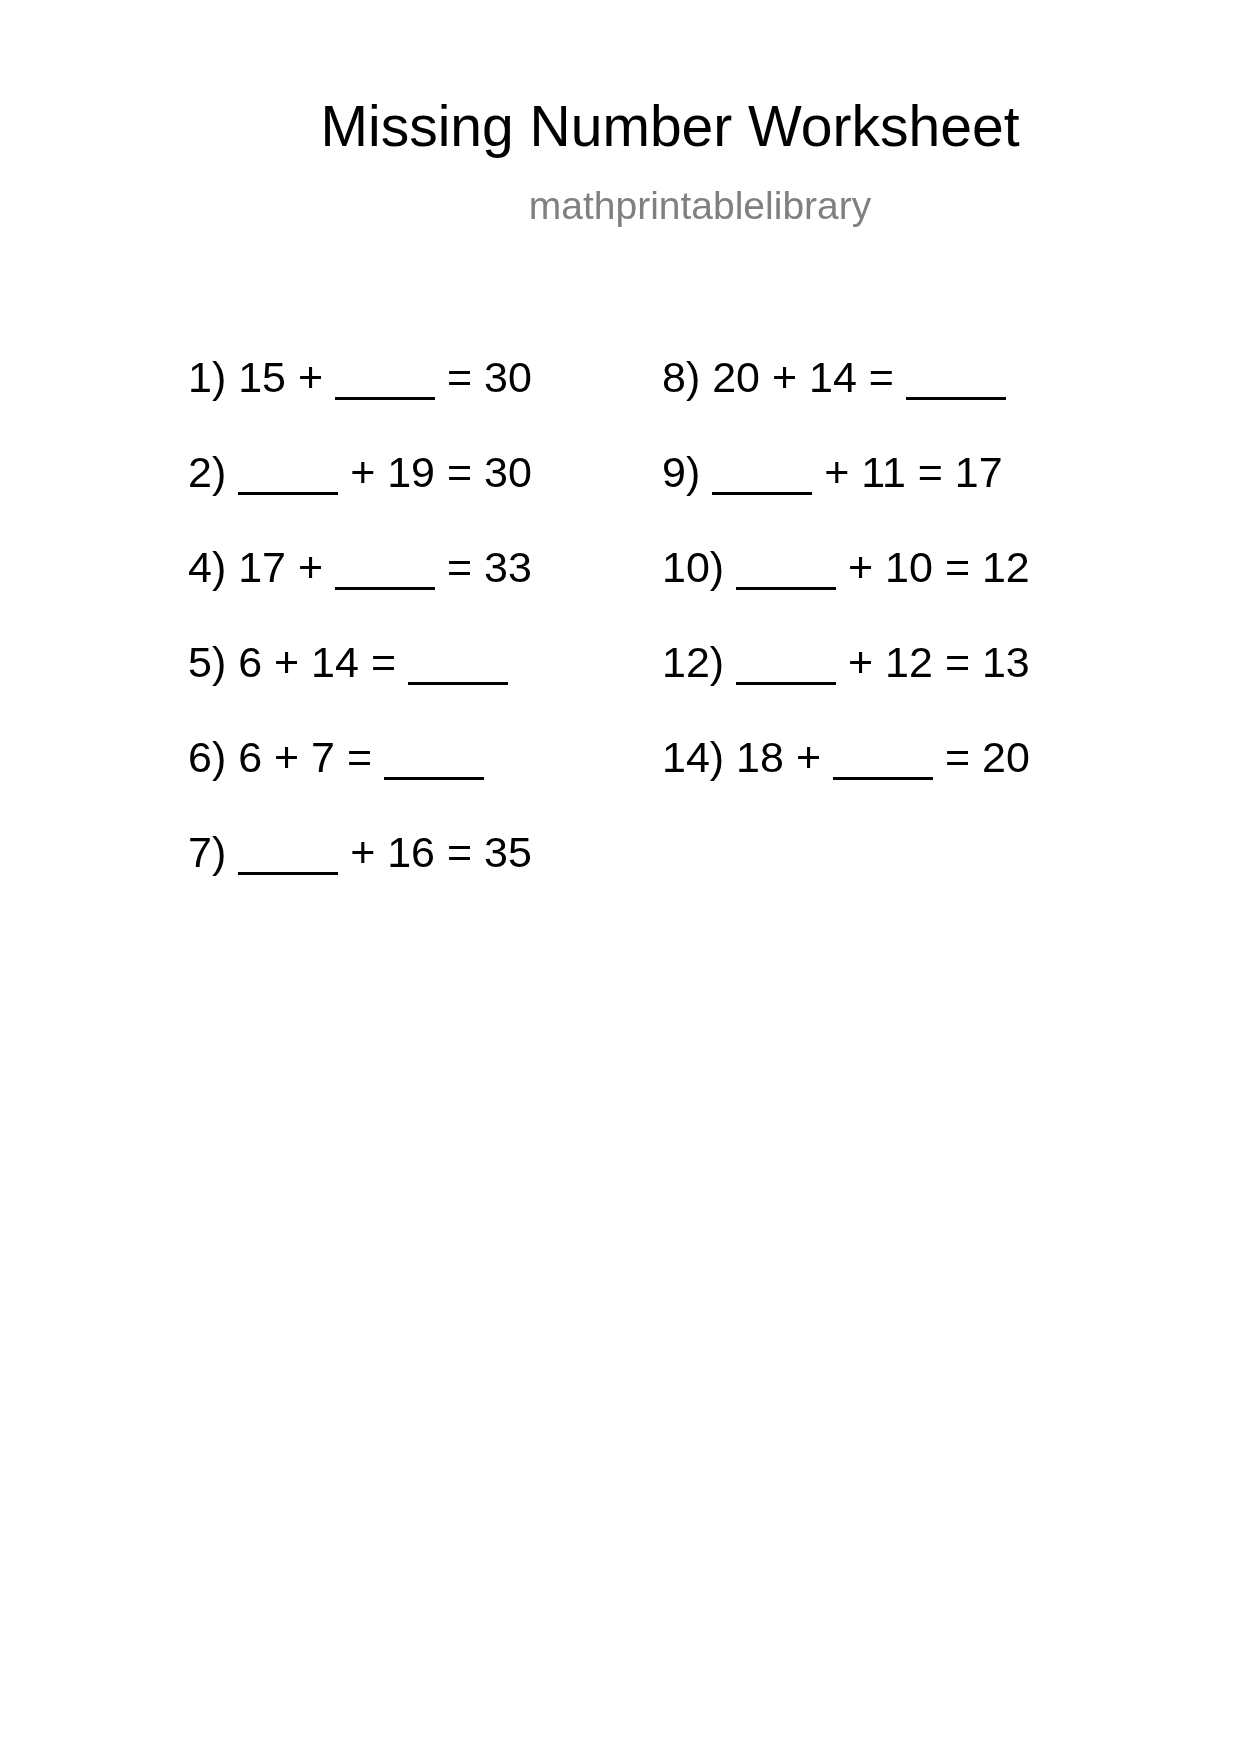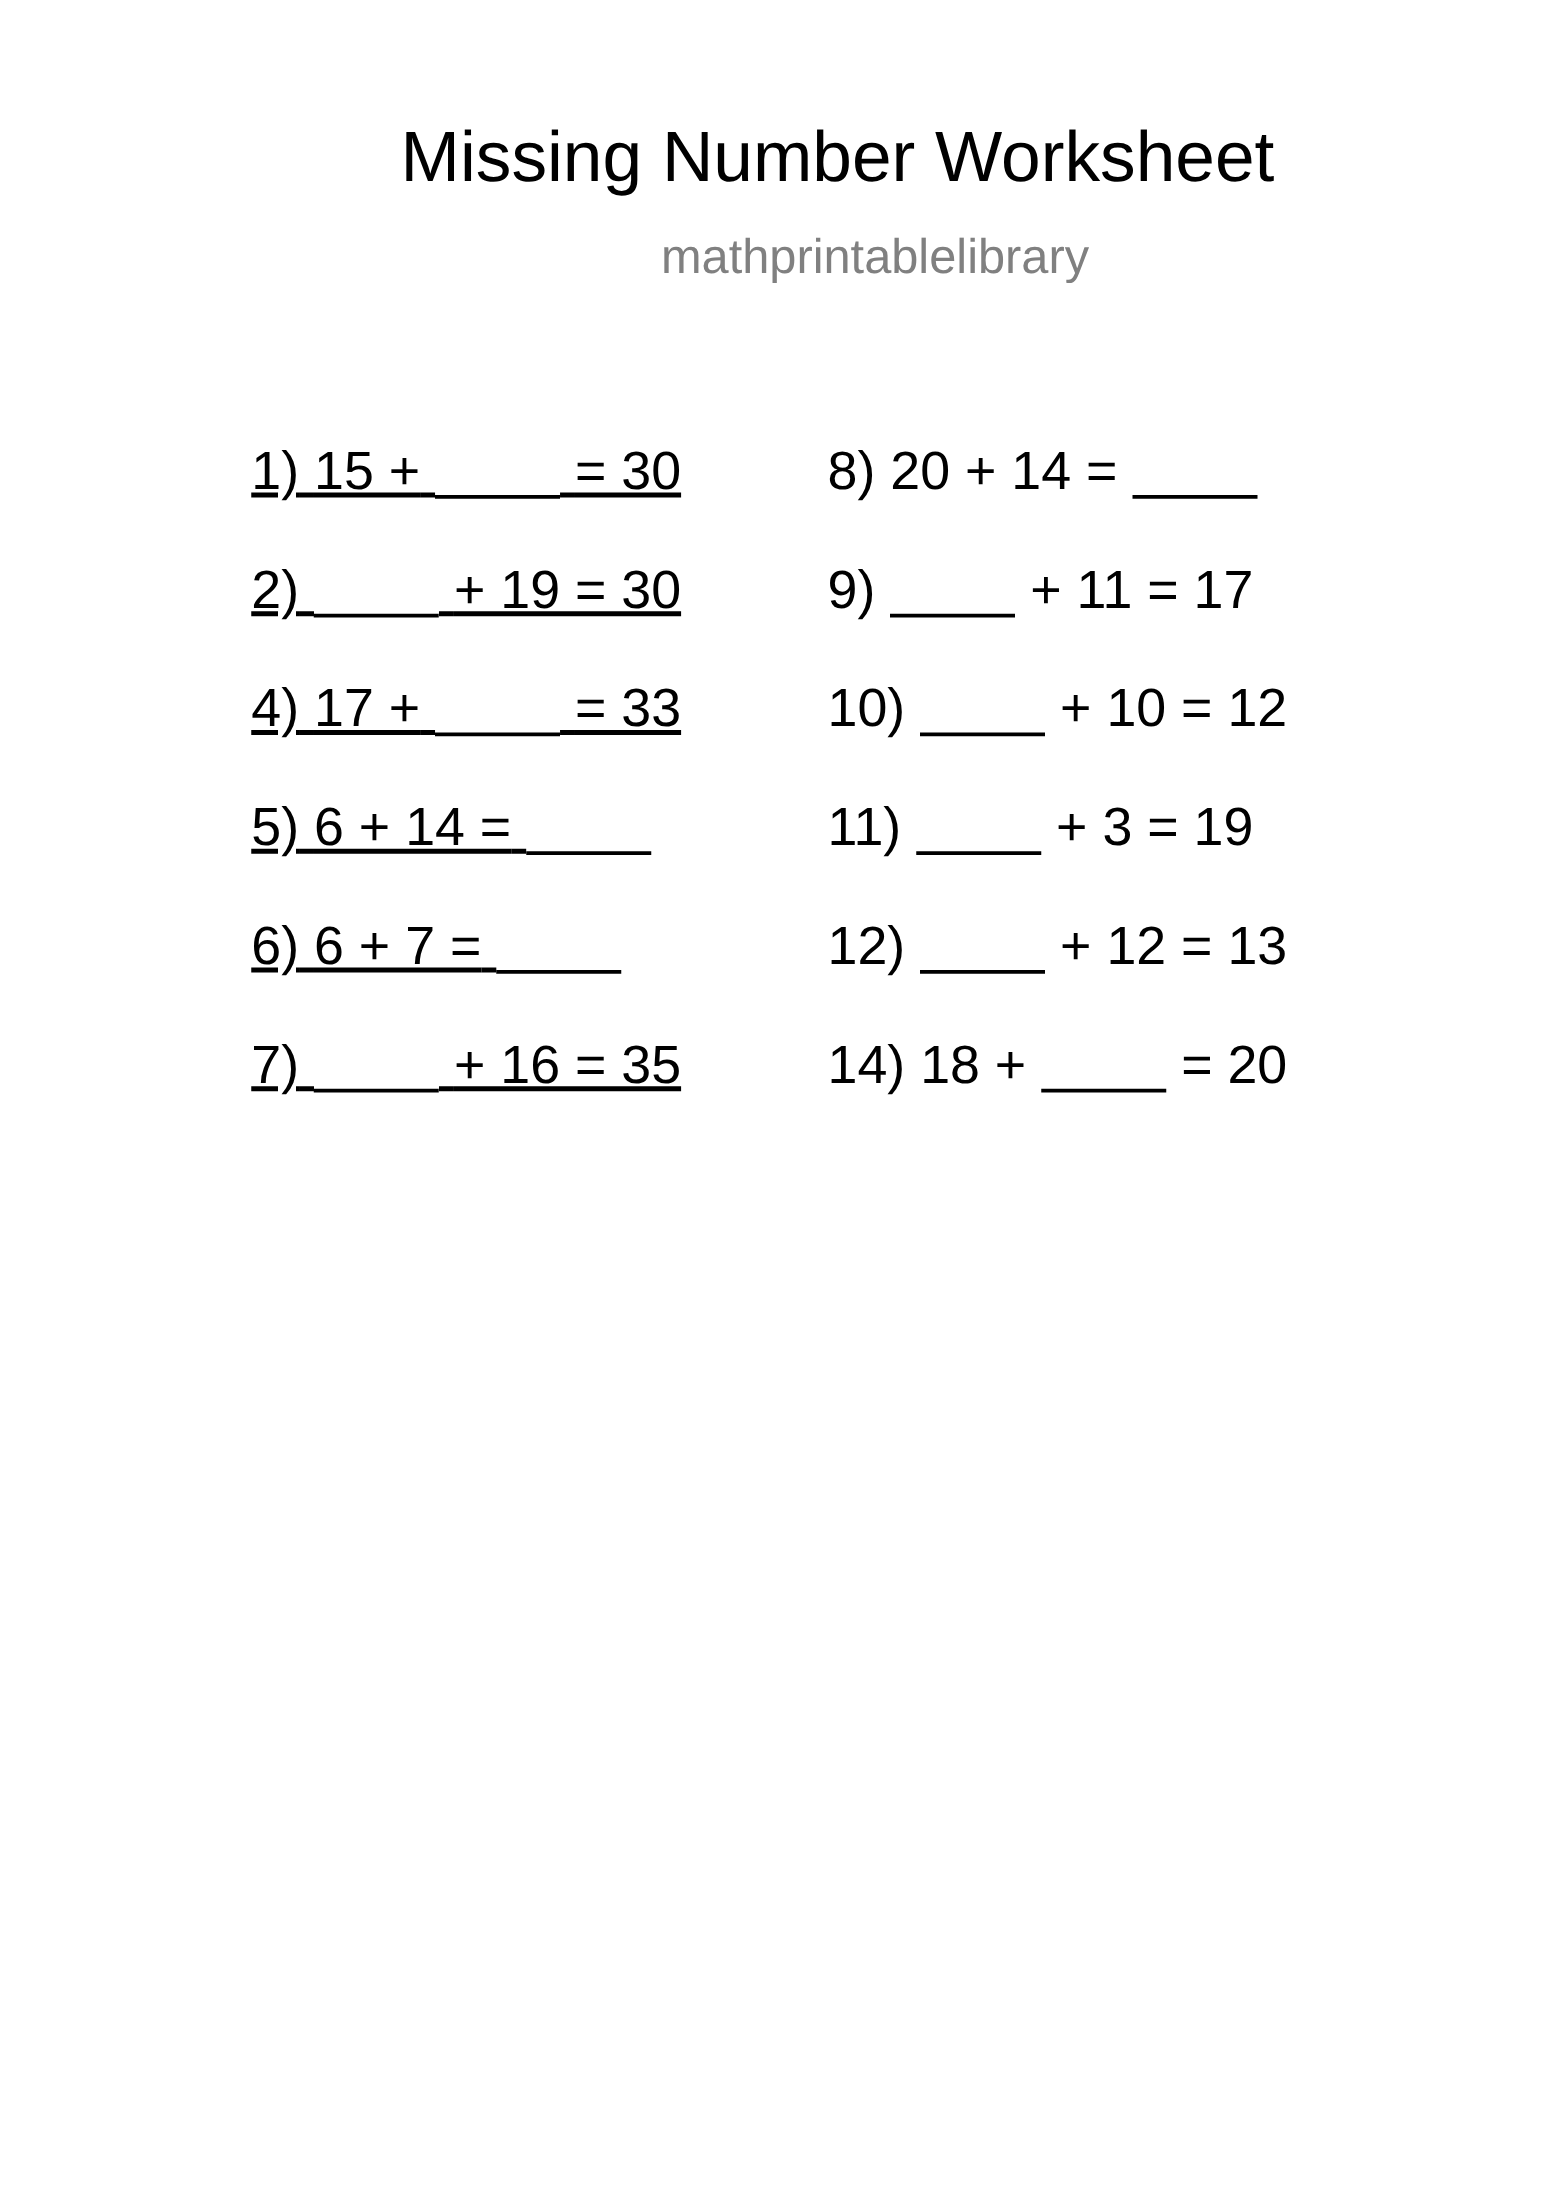--- a/index.html
+++ b/index.html
@@ -33,21 +33,21 @@
       text-align: center;
       font-size: 39px;
       line-height: 40px;
       color: #808080;
       white-space: nowrap;
     }
     .col {
       position: absolute;
       top: 352px;
     }
-    .col-left { left: 201px; text-decoration: underline; }
+    .col-left { left: 188px; }
     .col-right { left: 662px; }
     .problem {
       height: 95px;
       font-size: 43px;
       line-height: 50px;
       white-space: nowrap;
     }
     .blank {
       display: inline-block;
       width: 100px;
@@ -68,16 +68,15 @@
     <div class="problem"><span>2)</span> <span class="blank"></span> <span>+ 19 = 30</span></div>
     <div class="problem"><span>4)</span> <span>17 +</span> <span class="blank"></span> <span>= 33</span></div>
     <div class="problem"><span>5)</span> <span>6 + 14 =</span> <span class="blank"></span></div>
     <div class="problem"><span>6)</span> <span>6 + 7 =</span> <span class="blank"></span></div>
     <div class="problem"><span>7)</span> <span class="blank"></span> <span>+ 16 = 35</span></div>
   </div>
 <div class="col col-right">
     <div class="problem"><span>8)</span> <span>20 + 14 =</span> <span class="blank"></span></div>
     <div class="problem"><span>9)</span> <span class="blank"></span> <span>+ 11 = 17</span></div>
     <div class="problem"><span>10)</span> <span class="blank"></span> <span>+ 10 = 12</span></div>
-    <div class="problem"><span>11)</span> <span class="blank"></span> <span>+ 3 = 19</span></div>
     <div class="problem"><span>12)</span> <span class="blank"></span> <span>+ 12 = 13</span></div>
     <div class="problem"><span>14)</span> <span>18 +</span> <span class="blank"></span> <span>= 20</span></div>
   </div>
 
 </body></html>

